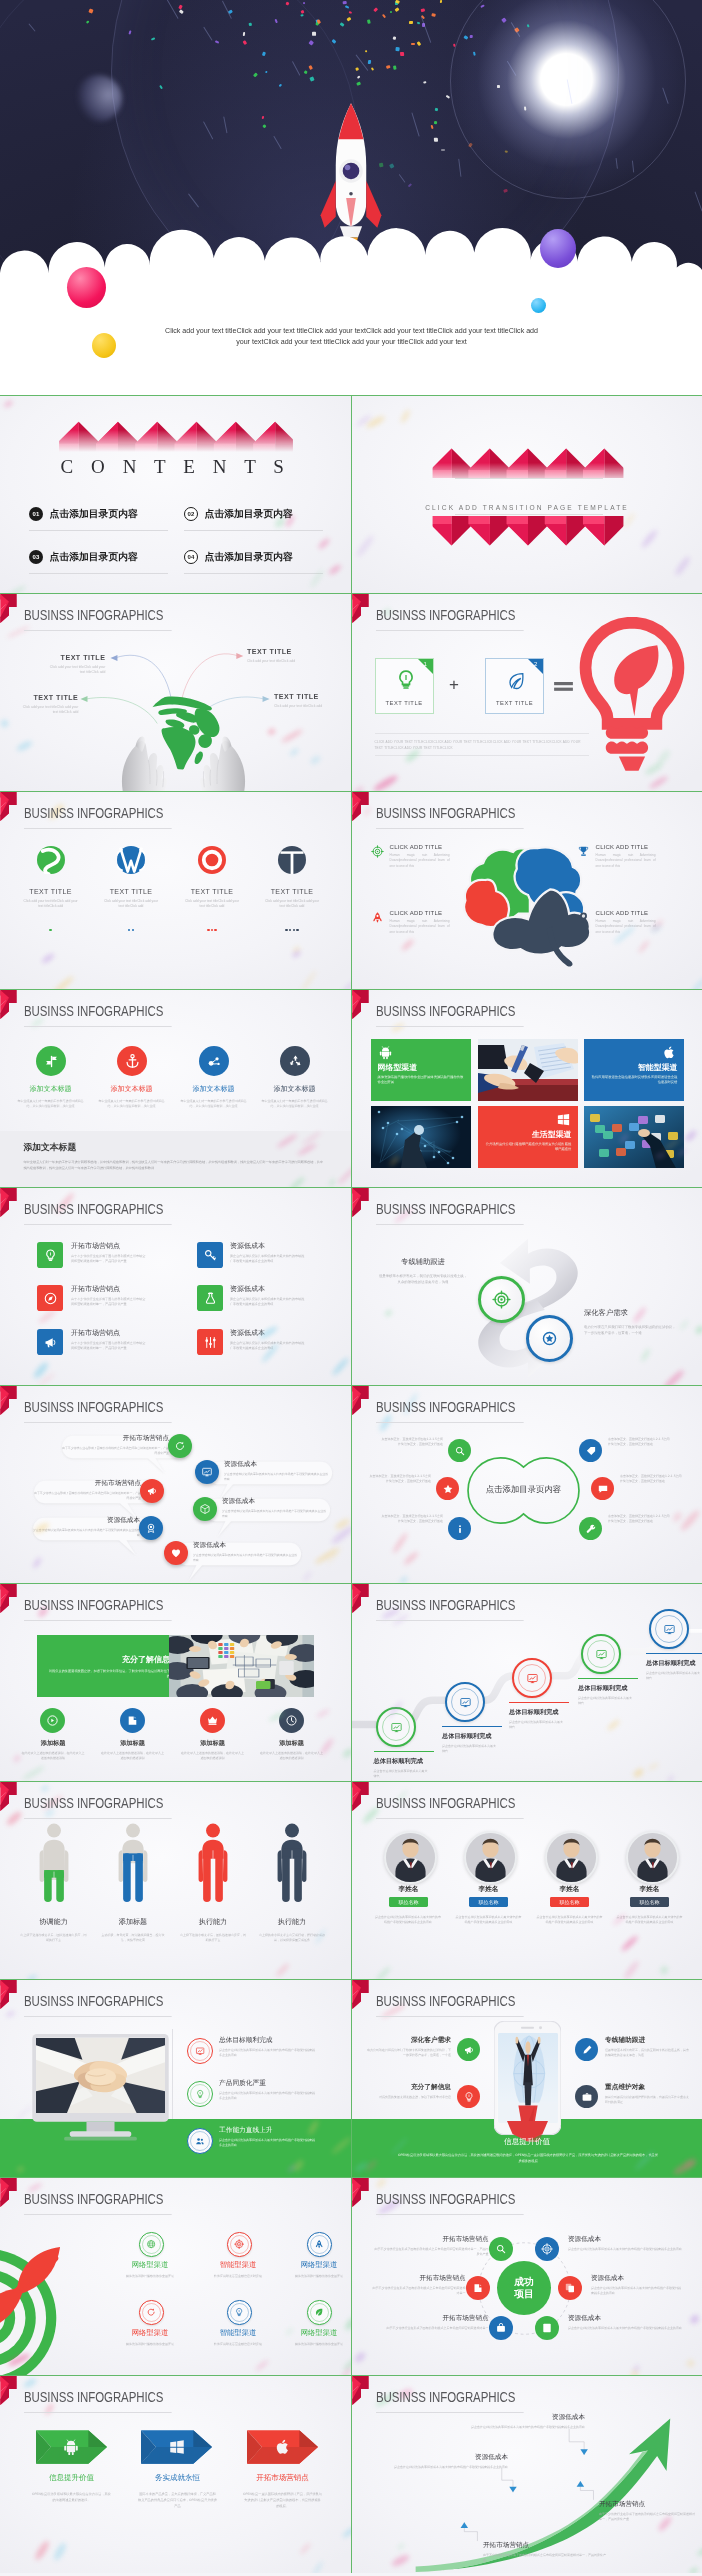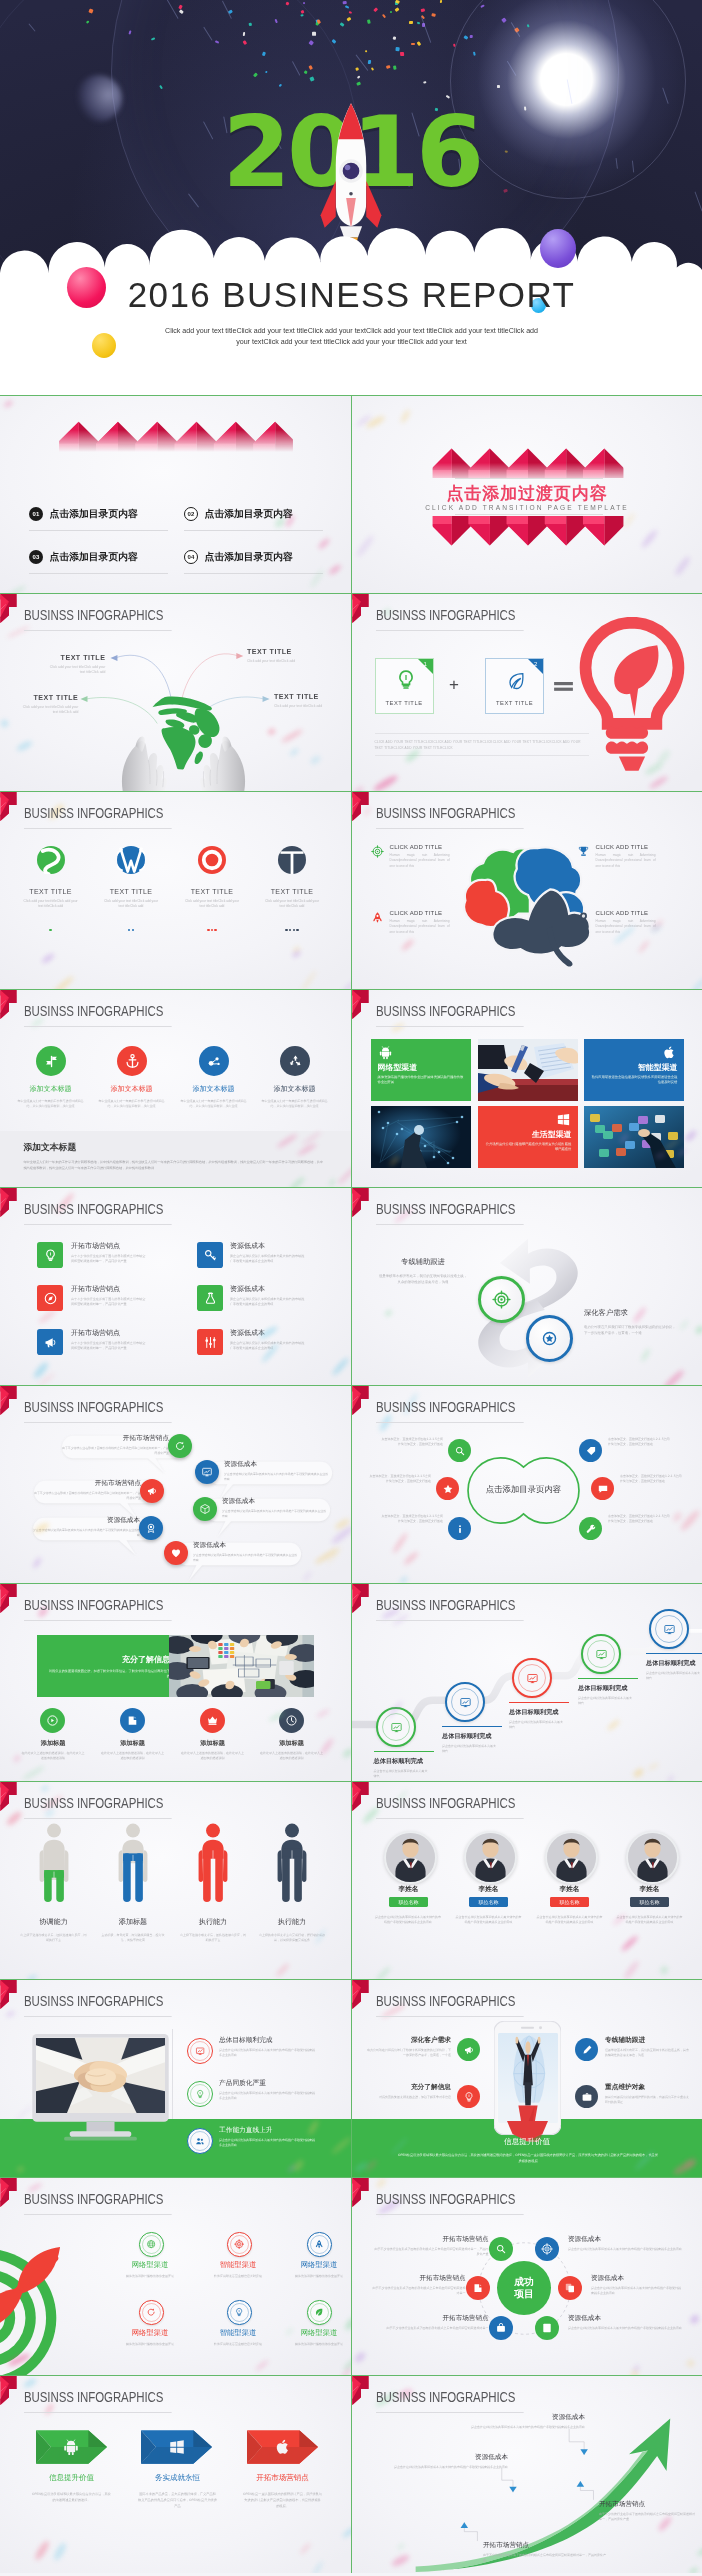--- a/index.html
+++ b/index.html
@@ -206,21 +206,20 @@
           <i style="left:27px;top:27px;width:10px;height:1.1px;background:rgba(180,195,255,.28);transform:rotate(50deg)"></i>
           <i style="left:627px;top:166px;width:12px;height:1.1px;background:rgba(180,195,255,.28);transform:rotate(84deg)"></i>
           <i style="left:270px;top:142px;width:15px;height:1.1px;background:rgba(180,195,255,.28);transform:rotate(60deg)"></i>
           <i style="left:198px;top:130px;width:20.4px;height:1.1px;background:rgba(180,195,255,.28);transform:rotate(62deg)"></i>
           <i style="left:288px;top:68px;width:16.4px;height:1.1px;background:rgba(180,195,255,.28);transform:rotate(62deg)"></i>
           <i style="left:688px;top:201px;width:21px;height:1.1px;background:rgba(180,195,255,.28);transform:rotate(70deg)"></i>
           <i style="left:217px;top:8.6px;width:19.5px;height:1.1px;background:rgba(180,195,255,.28);transform:rotate(63deg)"></i>
           <i style="left:451px;top:167px;width:17.5px;height:1.1px;background:rgba(180,195,255,.28);transform:rotate(83deg)"></i>
         </div>
     </div>
-    <div class="year">2016</div>
     <svg class="rocket" viewBox="0 0 120 250">
       <path d="M60 6 C 74 34 82 62 82 96 L82 150 C82 168 74 180 60 184 C46 180 38 168 38 150 L38 96 C38 62 46 34 60 6 Z" fill="#fcfcfc"></path>
       <path d="M60 6 C 68 22 74 40 78 58 L42 58 C46 40 52 22 60 6 Z" fill="#e8303a"></path>
       <circle cx="60" cy="104" r="17" fill="#f0f0f2"></circle>
       <circle cx="60" cy="104" r="12" fill="#3a2f6b"></circle>
       <circle cx="55" cy="99" r="4" fill="#8b7fd0" opacity=".8"></circle>
       <circle cx="60" cy="137" r="2.6" fill="#4a4a5a"></circle>
       <path d="M38 118 L16 168 L22 186 L38 170 Z" fill="#e8303a"></path>
       <path d="M82 118 L104 168 L98 186 L82 170 Z" fill="#e8303a"></path>
       <path d="M53 143 L60 188 L67 143 Z" fill="#e8303a" opacity=".55"></path>
@@ -243,21 +242,20 @@
                A25 25 0 0 1 616 54
                A29 29 0 0 1 674 50
                A24 24 0 0 1 722 56
                A18 18 0 0 1 750 60
                L750 192 Z" fill="#ffffff"></path>
     </svg>
     <div class="balloon b-pink"></div>
     <div class="balloon b-yellow"></div>
     <div class="balloon b-purple"></div>
     <div class="balloon b-blue"></div>
-    <div class="hero-title">2016 BUSINESS REPORT</div>
     <div class="hero-sub">
       <div>Click add your text titleClick add your text titleClick add your textClick add your text titleClick add your text titleClick add</div>
       <div>your textClick add your text titleClick add your your titleClick add your text</div>
     </div>
   </div>
   <div class="grid" id="grid">
       <div class="slide">
         <div class="sbg"></div>
         <svg class="ct-gem" width="234" height="58" viewBox="0 0 250 62">
           <defs>
@@ -290,20 +288,21 @@
             <path d="M165.48 53.0624 L189 29.542399999999994 L189 62 L165.48 62 Z" fill="#f8386a"></path>
             <path d="M189 29.542399999999994 L212.52 53.0624 L212.52 62 L189 62 Z" fill="#c20d3c"></path>
             <path d="M165.48 53.0624 L189 29.542399999999994 L189 53.0624 Z" fill="#e41852"></path>
             <path d="M165.48 53.0624 L189 53.0624 L189 62 L165.48 62 Z" fill="#fb4a79" opacity=".45"></path>
             <path d="M207.48 53.0624 L231 29.542399999999994 L231 62 L207.48 62 Z" fill="#f8386a"></path>
             <path d="M231 29.542399999999994 L254.52 53.0624 L254.52 62 L231 62 Z" fill="#c20d3c"></path>
             <path d="M207.48 53.0624 L231 29.542399999999994 L231 53.0624 Z" fill="#e41852"></path>
             <path d="M207.48 53.0624 L231 53.0624 L231 62 L207.48 62 Z" fill="#fb4a79" opacity=".45"></path>
           </g>
         </svg>
+        <div class="ct-head">C O N T E N T S</div>
         <div class="ct-item" style="left:29px;top:111px;width:139px">
           <span class="num">01</span>
           <span class="lbl cn">点击添加目录页内容</span>
           <span class="rule"></span>
         </div>
         <div class="ct-item outl" style="left:184px;top:111px;width:139px">
           <span class="num">02</span>
           <span class="lbl cn">点击添加目录页内容</span>
           <span class="rule"></span>
         </div>
@@ -392,21 +391,20 @@
             <path d="M120.53999999999999 49.2752 L143.5 26.315199999999997 L143.5 49.2752 Z" fill="#e41852"></path>
             <path d="M120.53999999999999 49.2752 L143.5 49.2752 L143.5 58 L120.53999999999999 58 Z" fill="#fb4a79" opacity=".45"></path>
             <path d="M161.54 49.2752 L184.5 26.315199999999997 L184.5 58 L161.54 58 Z" fill="#f8386a"></path>
             <path d="M184.5 26.315199999999997 L207.46 49.2752 L207.46 58 L184.5 58 Z" fill="#c20d3c"></path>
             <path d="M161.54 49.2752 L184.5 26.315199999999997 L184.5 49.2752 Z" fill="#e41852"></path>
             <path d="M161.54 49.2752 L184.5 49.2752 L184.5 58 L161.54 58 Z" fill="#fb4a79" opacity=".45"></path>
           </g>
         </svg>
         <div class="tr-rule" style="top:82px"></div>
         <div class="tr-rule" style="top:118px"></div>
-        <div class="tr-title cn">点击添加过渡页内容</div>
         <div class="tr-sub">CLICK ADD TRANSITION PAGE TEMPLATE</div>
         <div class="bokeh">
           <i style="left:319px;top:167px;width:23px;height:5.8px;background:#b98ce0;opacity:0.31;transform:rotate(-54deg)"></i>
           <i style="left:46px;top:18.4px;width:14.5px;height:5px;background:#f0c96a;opacity:0.33;transform:rotate(-60deg)"></i>
           <i style="left:0.2px;top:147px;width:26px;height:5.7px;background:#b98ce0;opacity:0.21;transform:rotate(-53deg)"></i>
           <i style="left:268px;top:122px;width:18px;height:4.7px;background:#f0c96a;opacity:0.19;transform:rotate(-54deg)"></i>
           <i style="left:286px;top:140px;width:22.6px;height:6.2px;background:#b98ce0;opacity:0.34;transform:rotate(-50deg)"></i>
           <i style="left:12.6px;top:23px;width:21px;height:6px;background:#f0c96a;opacity:0.39;transform:rotate(-29deg)"></i>
           <i style="left:2.6px;top:23px;width:18px;height:3.3px;background:#b98ce0;opacity:0.35;transform:rotate(-37deg)"></i>
         </div>

